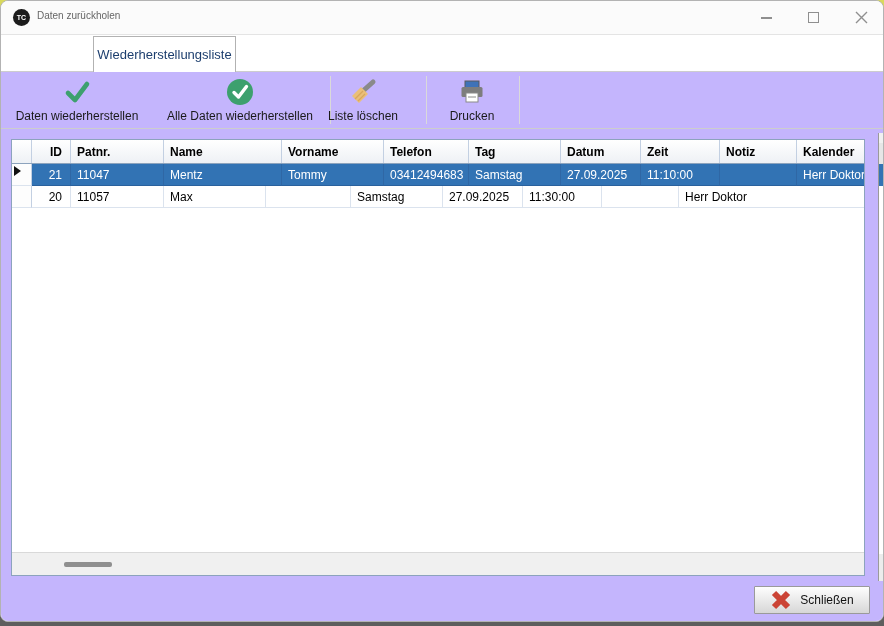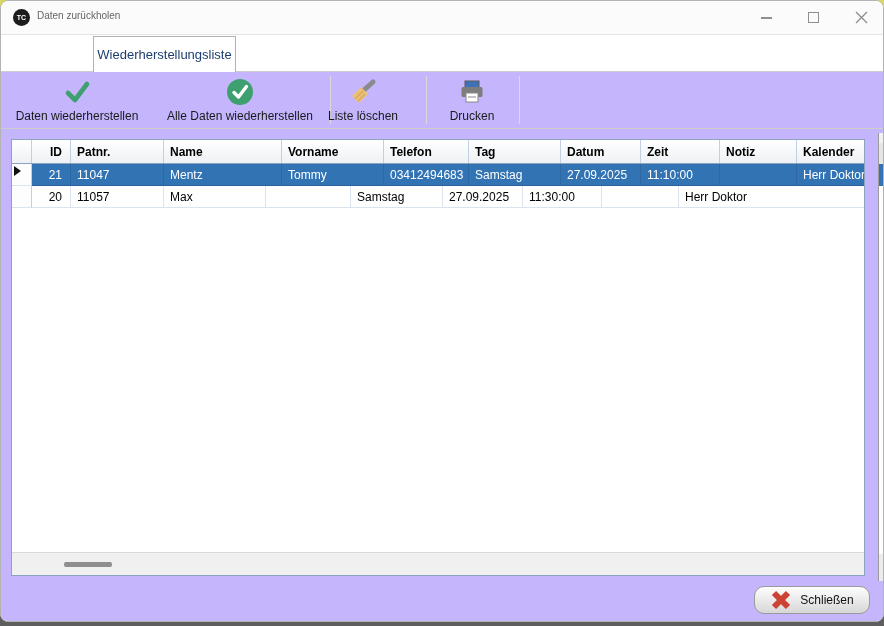--- a/index.html
+++ b/index.html
@@ -156,21 +156,21 @@
   .sliver .s1 { height: 10px;  background: #f1f1f1; }
   .sliver .s2 { height: 21px;  background: #e6e6e6; }
   .sliver .s3 { height: 22px;  background: #3273b4; }
   .sliver .s4 { height: 368px; background: #ffffff; }
   .sliver .s5 { height: 27px;  background: #ececec; }
 
   
   .close-btn {
     position: absolute; left: 753px; top: 457px; width: 116px; height: 28px;
     background: linear-gradient(#fefefe, #d7d7d7);
-    border: 1px solid #9a9a9a; border-radius: 10px;
+    border: 1px solid #9a9a9a; border-radius: 1px;
     display: flex; align-items: center; justify-content: center; gap: 8px;
     font-size: 12px; color: #111;
     cursor: default;
   }
 </style>
 </head>
 <body>
 
 <div class="bg-corner left"></div>
 <div class="bg-corner right"></div>

